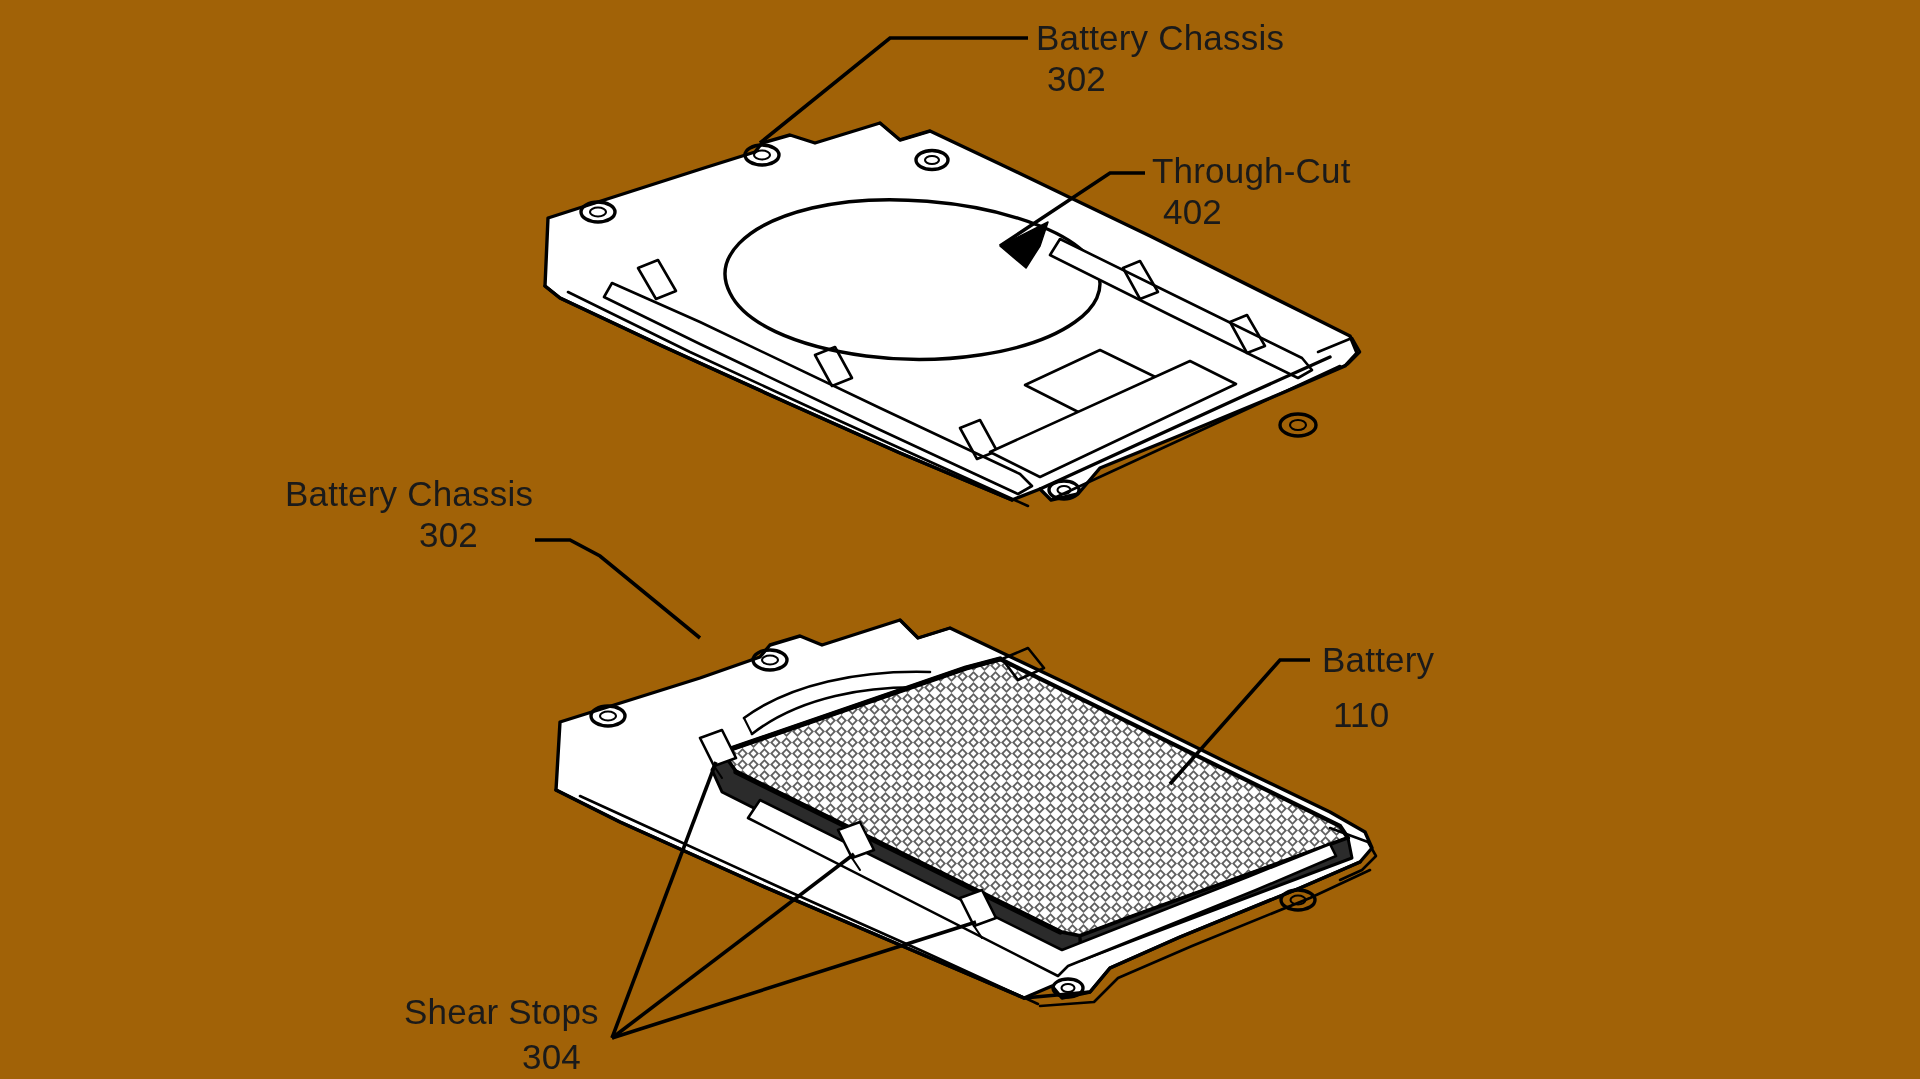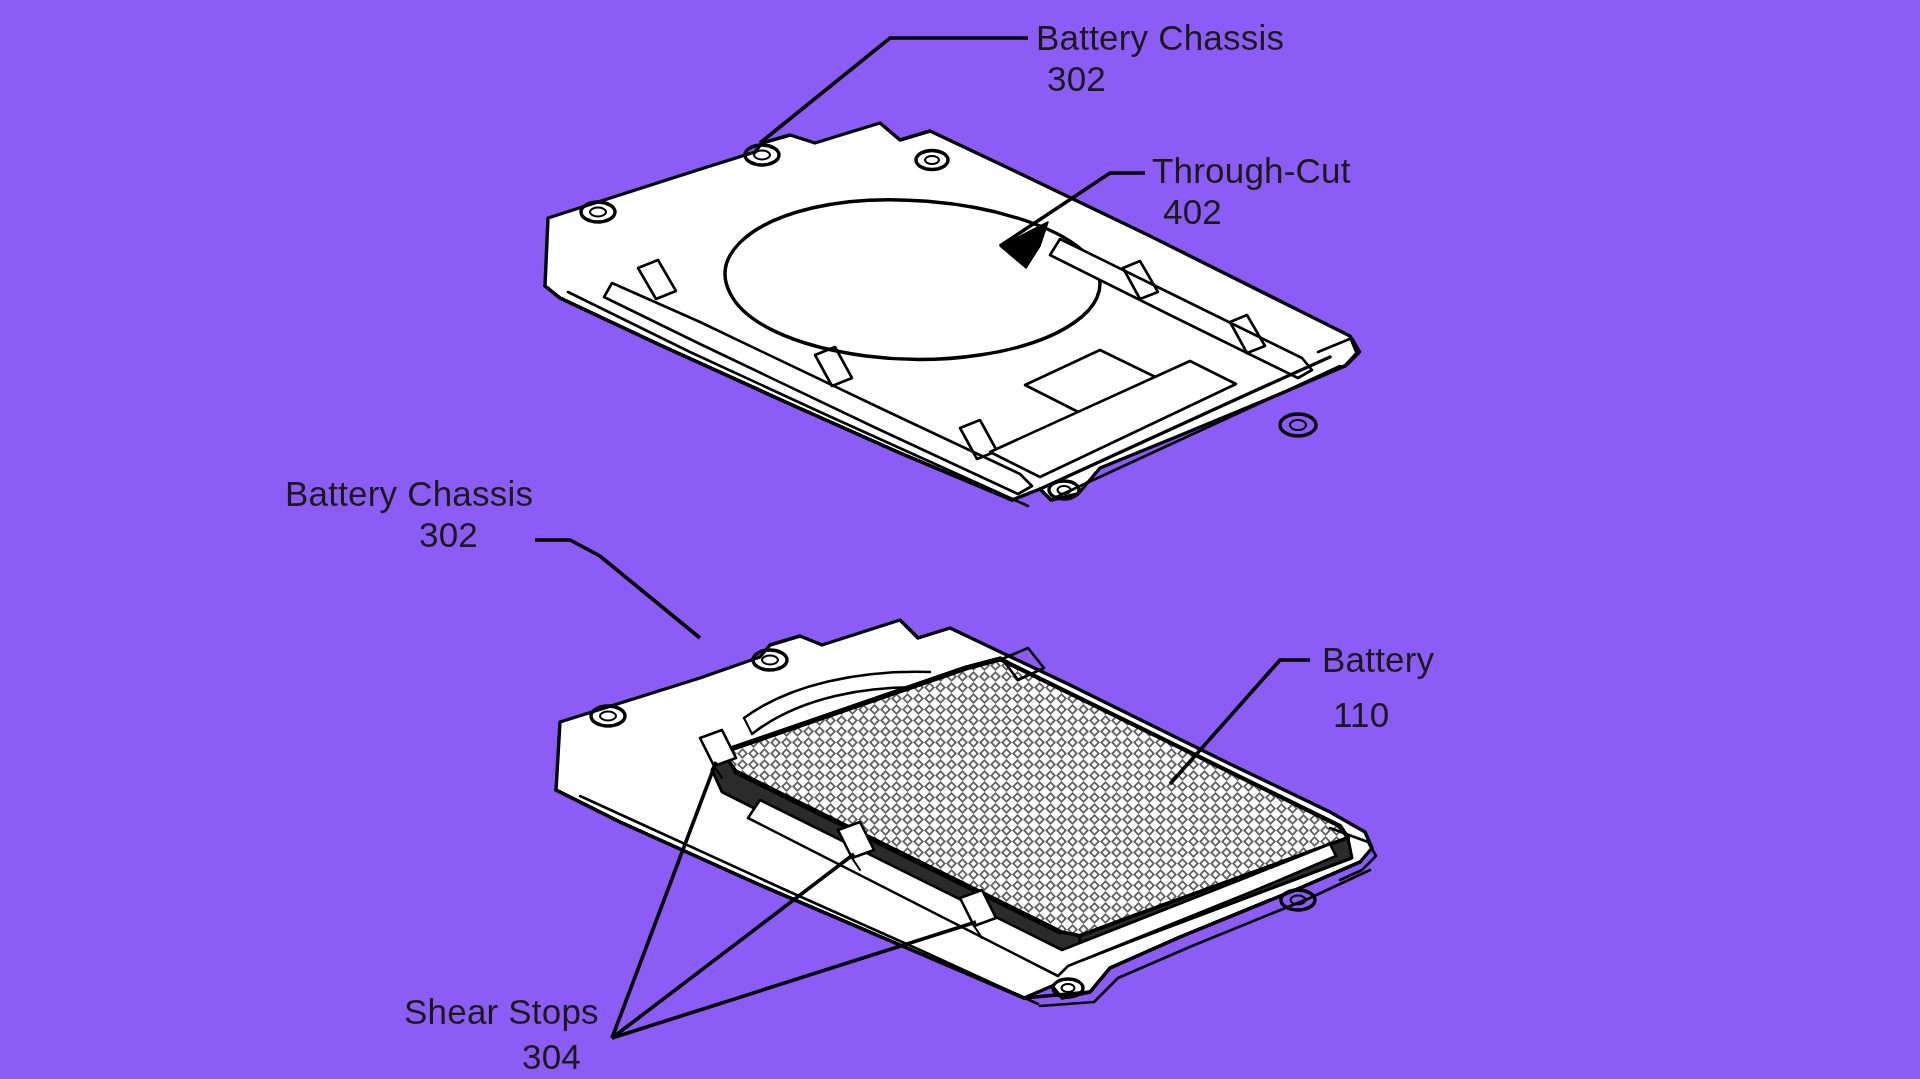--- a/index.html
+++ b/index.html
@@ -10,21 +10,21 @@
   body {
     width: 1920px;
     height: 1079px;
     overflow: hidden;
     font-family: "Liberation Sans", sans-serif;
   }
   #figure-root {
     position: relative;
     width: 1920px;
     height: 1079px;
-    background: #8b5cf6;
+    background: #a16207;
   }
   svg#patent-figure {
     display: block;
     width: 1920px;
     height: 1079px;
   }
   .ln {
     fill: none;
     stroke: #000000;
     stroke-width: 3.4;

